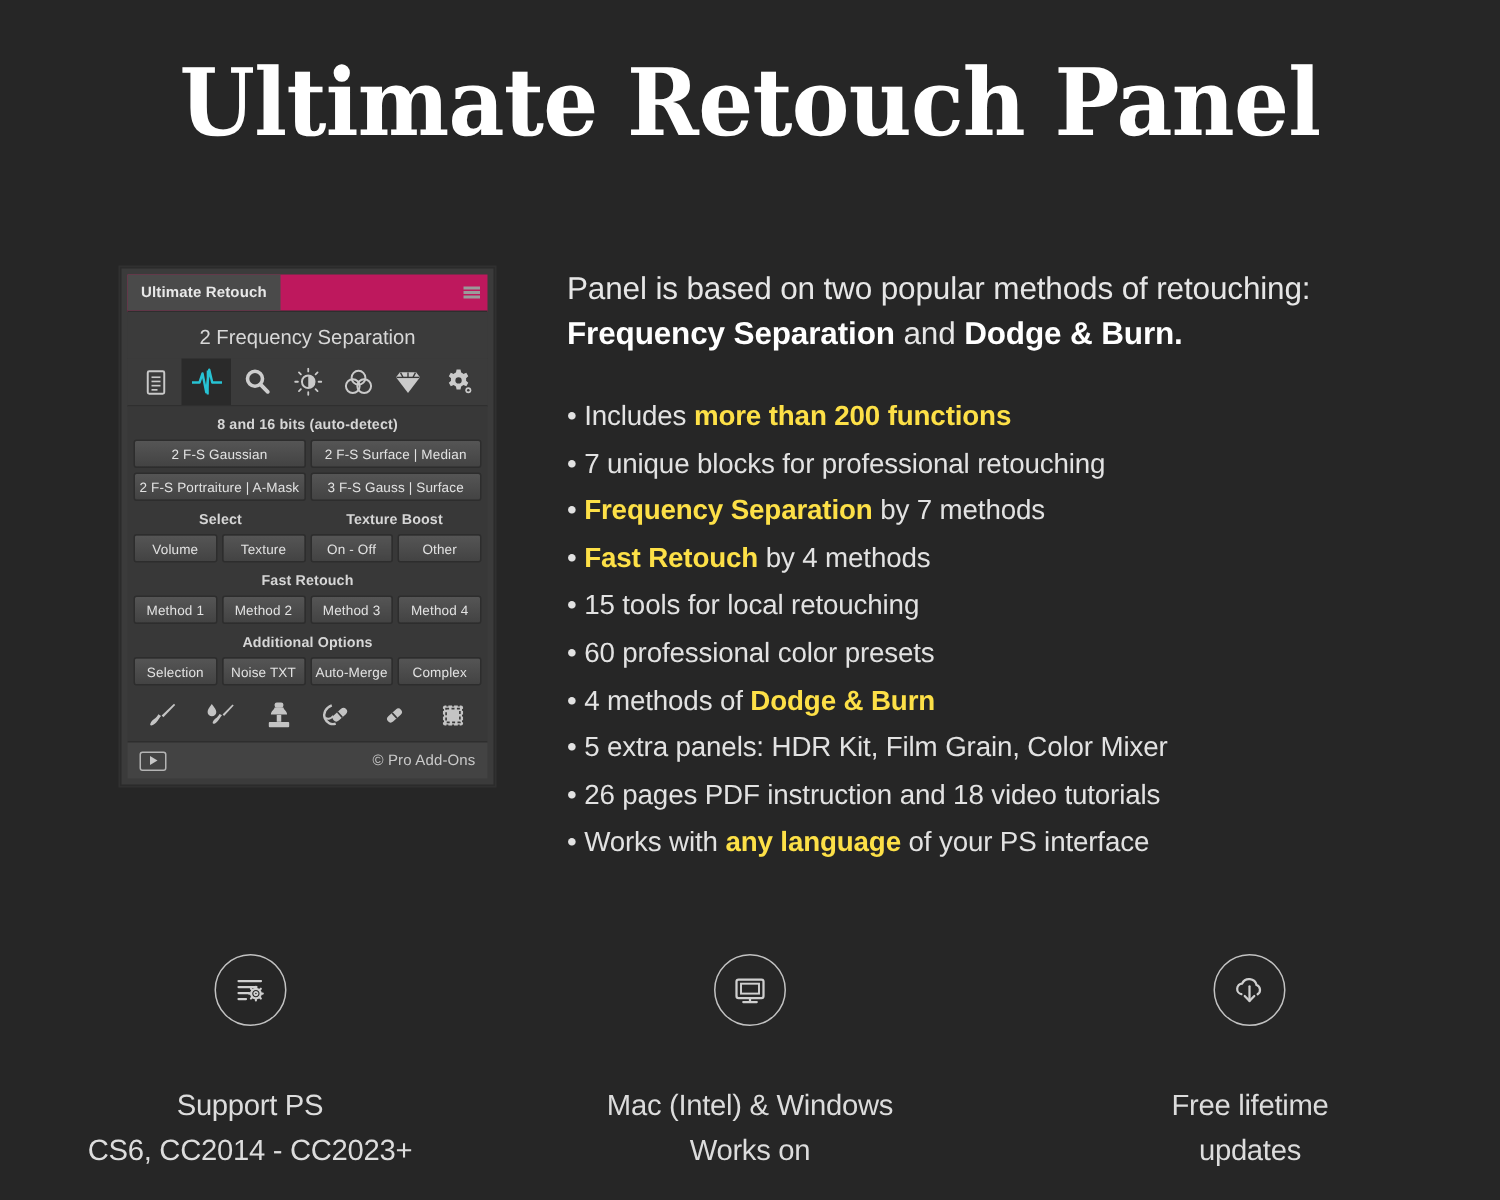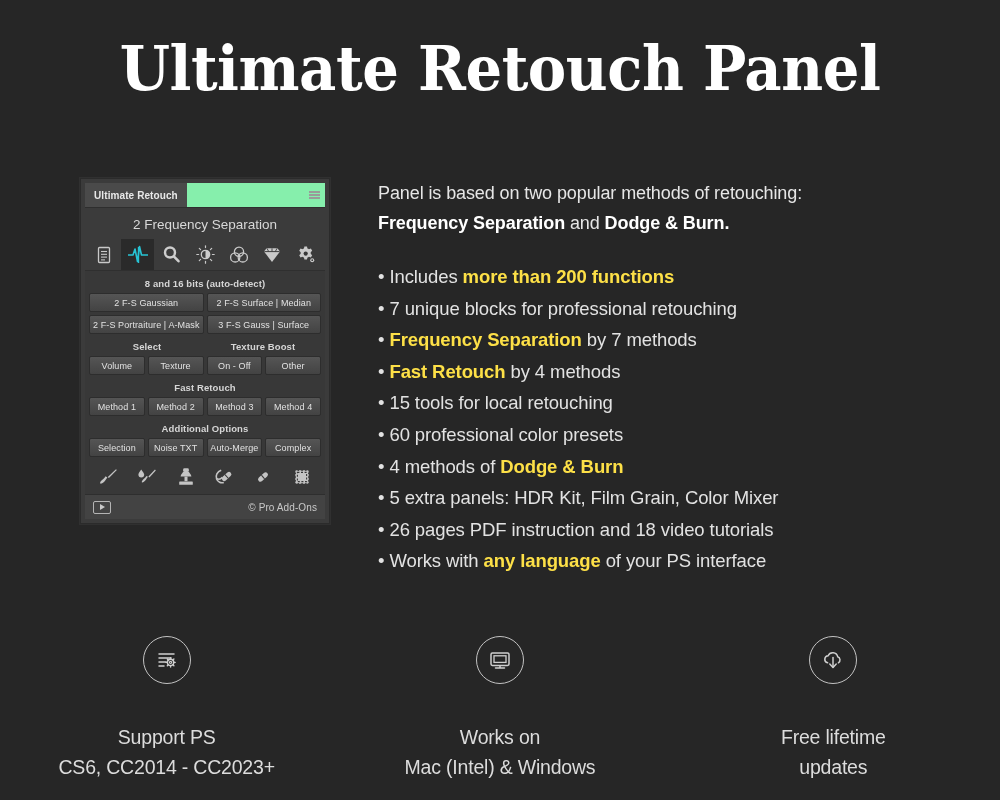--- a/index.html
+++ b/index.html
@@ -38,21 +38,21 @@
     background: #3b3b3b;
     border: 1px solid #2b2b2b;
     padding: 4px 4px 4px 4px;
     box-shadow: 0 0 0 1px #303030;
   }
   .panel-inner { background: #3b3b3b; }
 
   .panel-tabbar {
     display: flex; align-items: stretch;
     height: 25px;
-    background: #86efac;
+    background: #be185d;
     border-bottom: 1px solid #2e2e2e;
   }
   .panel-tab {
     background: #4a4a4a;
     color: #e8e8e8;
     font-size: 10px;
     font-weight: bold;
     padding: 0 9px;
     display: flex; align-items: center;
     letter-spacing: .1px;
@@ -149,21 +149,21 @@
     color: #c9c9c9; font-size: 10px; font-weight: normal; letter-spacing: .1px;
   }
 
   
   .copy {
     position: absolute;
     left: 378px; top: 178px;
     width: 604px;
     color: #e6e6e6;
   }
-  .lede { font-size: 18px; line-height: 30px; letter-spacing: -0.1px; }
+  .lede { font-size: 21px; line-height: 30px; letter-spacing: -0.1px; }
   .lede .b { font-weight: bold; color: #ffffff; }
   .bullets { margin-top: 23px; }
   .bullet {
     font-size: 18.5px;
     line-height: 31.6px;
     letter-spacing: -0.1px;
     color: #e2e2e2;
     white-space: nowrap;
   }
   .bullet .dot { color: #e2e2e2; }
@@ -489,22 +489,22 @@
     <div class="feature">
       <div class="feature-circle">
         <svg width="28" height="28" viewBox="0 0 28 28">
           <rect x="5" y="7" width="18" height="12.4" rx="1.4" fill="none" stroke="#cfcfcf" stroke-width="1.5"></rect>
           <rect x="8" y="9.8" width="12" height="6.6" fill="none" stroke="#cfcfcf" stroke-width="1.3"></rect>
           <line x1="14" y1="19.4" x2="14" y2="22" stroke="#cfcfcf" stroke-width="1.5"></line>
           <line x1="9.5" y1="22" x2="18.5" y2="22" stroke="#cfcfcf" stroke-width="1.5" stroke-linecap="round"></line>
         </svg>
       </div>
       <div class="feature-text">
+        <div>Mac (Intel) &amp; Windows</div>
         <div>Works on</div>
-        <div>Mac (Intel) &amp; Windows</div>
       </div>
     </div>
 
     <div class="feature">
       <div class="feature-circle">
         <svg width="28" height="28" viewBox="0 0 28 28">
           <path d="M8.6 16.8 a3.6 3.6 0 0 1 .5 -7.1 a5.1 5.1 0 0 1 9.6 1.0 a3.4 3.4 0 0 1 0.7 6.1" fill="none" stroke="#cfcfcf" stroke-width="1.5" stroke-linecap="round"></path>
           <line x1="14" y1="11.5" x2="14" y2="21.2" stroke="#cfcfcf" stroke-width="1.5" stroke-linecap="round"></line>
           <path d="M10.8 18.0 L14 21.4 L17.2 18.0" fill="none" stroke="#cfcfcf" stroke-width="1.5" stroke-linecap="round" stroke-linejoin="round"></path>
         </svg>

